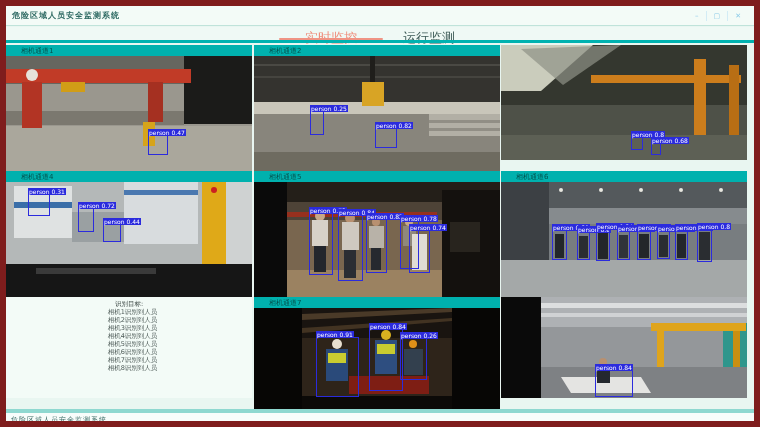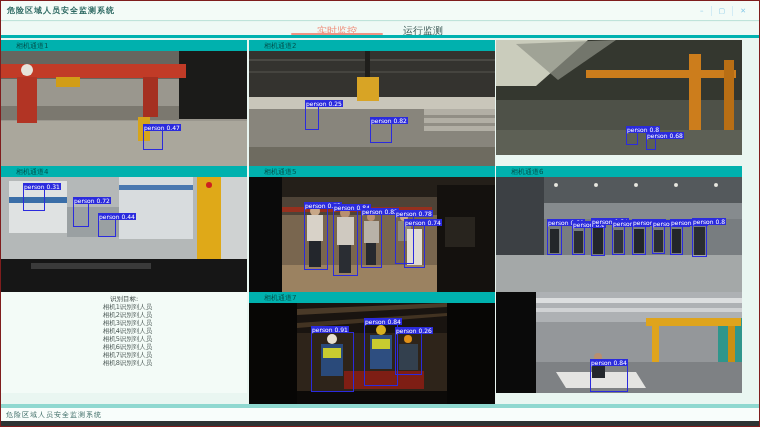--- a/index.html
+++ b/index.html
@@ -1,29 +1,29 @@
 <!DOCTYPE html>
 <html><head>
 <meta charset="utf-8">
 <style>
   * { margin:0; padding:0; box-sizing:border-box; }
   html,body { width:760px; height:427px; }
   body { font-family:"DejaVu Sans","Liberation Sans",sans-serif; background:#dfe9e5; }
-  .window { position:relative; width:760px; height:427px; background:#e9f6f1; overflow:hidden; border:1px solid #7f1d1d; }
+  .window { position:relative; width:760px; height:427px; background:#e9f6f1; overflow:hidden; border:6px solid #7f1d1d; }
 
   .titlebar { position:absolute; top:0; left:0; right:0; height:20px; background:#f3fbf7;
               border-bottom:1px solid #bfe3da; display:flex; align-items:center; padding:0 6px; }
   .title { font-size:8px; font-weight:bold; color:#2e6a63; letter-spacing:1px; }
   .win-controls { margin-left:auto; display:flex; align-items:center; color:#8ccbe8; font-size:7px; line-height:10px; }
   .win-btn { padding:0 7px; border-left:1px solid #d3ecf5; cursor:pointer; }
   .win-btn:first-child { border-left:none; }
 
   .tabbar { position:absolute; top:21px; left:0; right:0; height:13px; background:#eff9f5;
             display:flex; justify-content:center; gap:46px; }
-  .tab { font-size:10px; padding-top:2px; color:#3c5a56; position:relative; cursor:pointer; }
+  .tab { font-size:13px; padding-top:2px; color:#3c5a56; position:relative; cursor:pointer; }
   .tab.active { color:#ef8d7b; }
   .tab.active::after { content:""; position:absolute; left:-26px; right:-26px; bottom:0; height:2px;
                        background:#ef9484; border-radius:1px; }
   .teal-line { position:absolute; top:34px; left:0; right:0; height:3px; background:#00b2b0; }
 
   .grid { position:absolute; top:39px; left:0; width:742px; height:364px; }
   .panel { position:absolute; width:246px; }
   .ph { height:11px; background:#00b1ae; display:flex; align-items:center; padding:0 4px; }
   .ph span { font-size:7px; color:#02514d; white-space:nowrap;margin-left:11px; }
   .pb { position:relative; height:115px; background:#000; overflow:hidden; cursor:pointer; }

